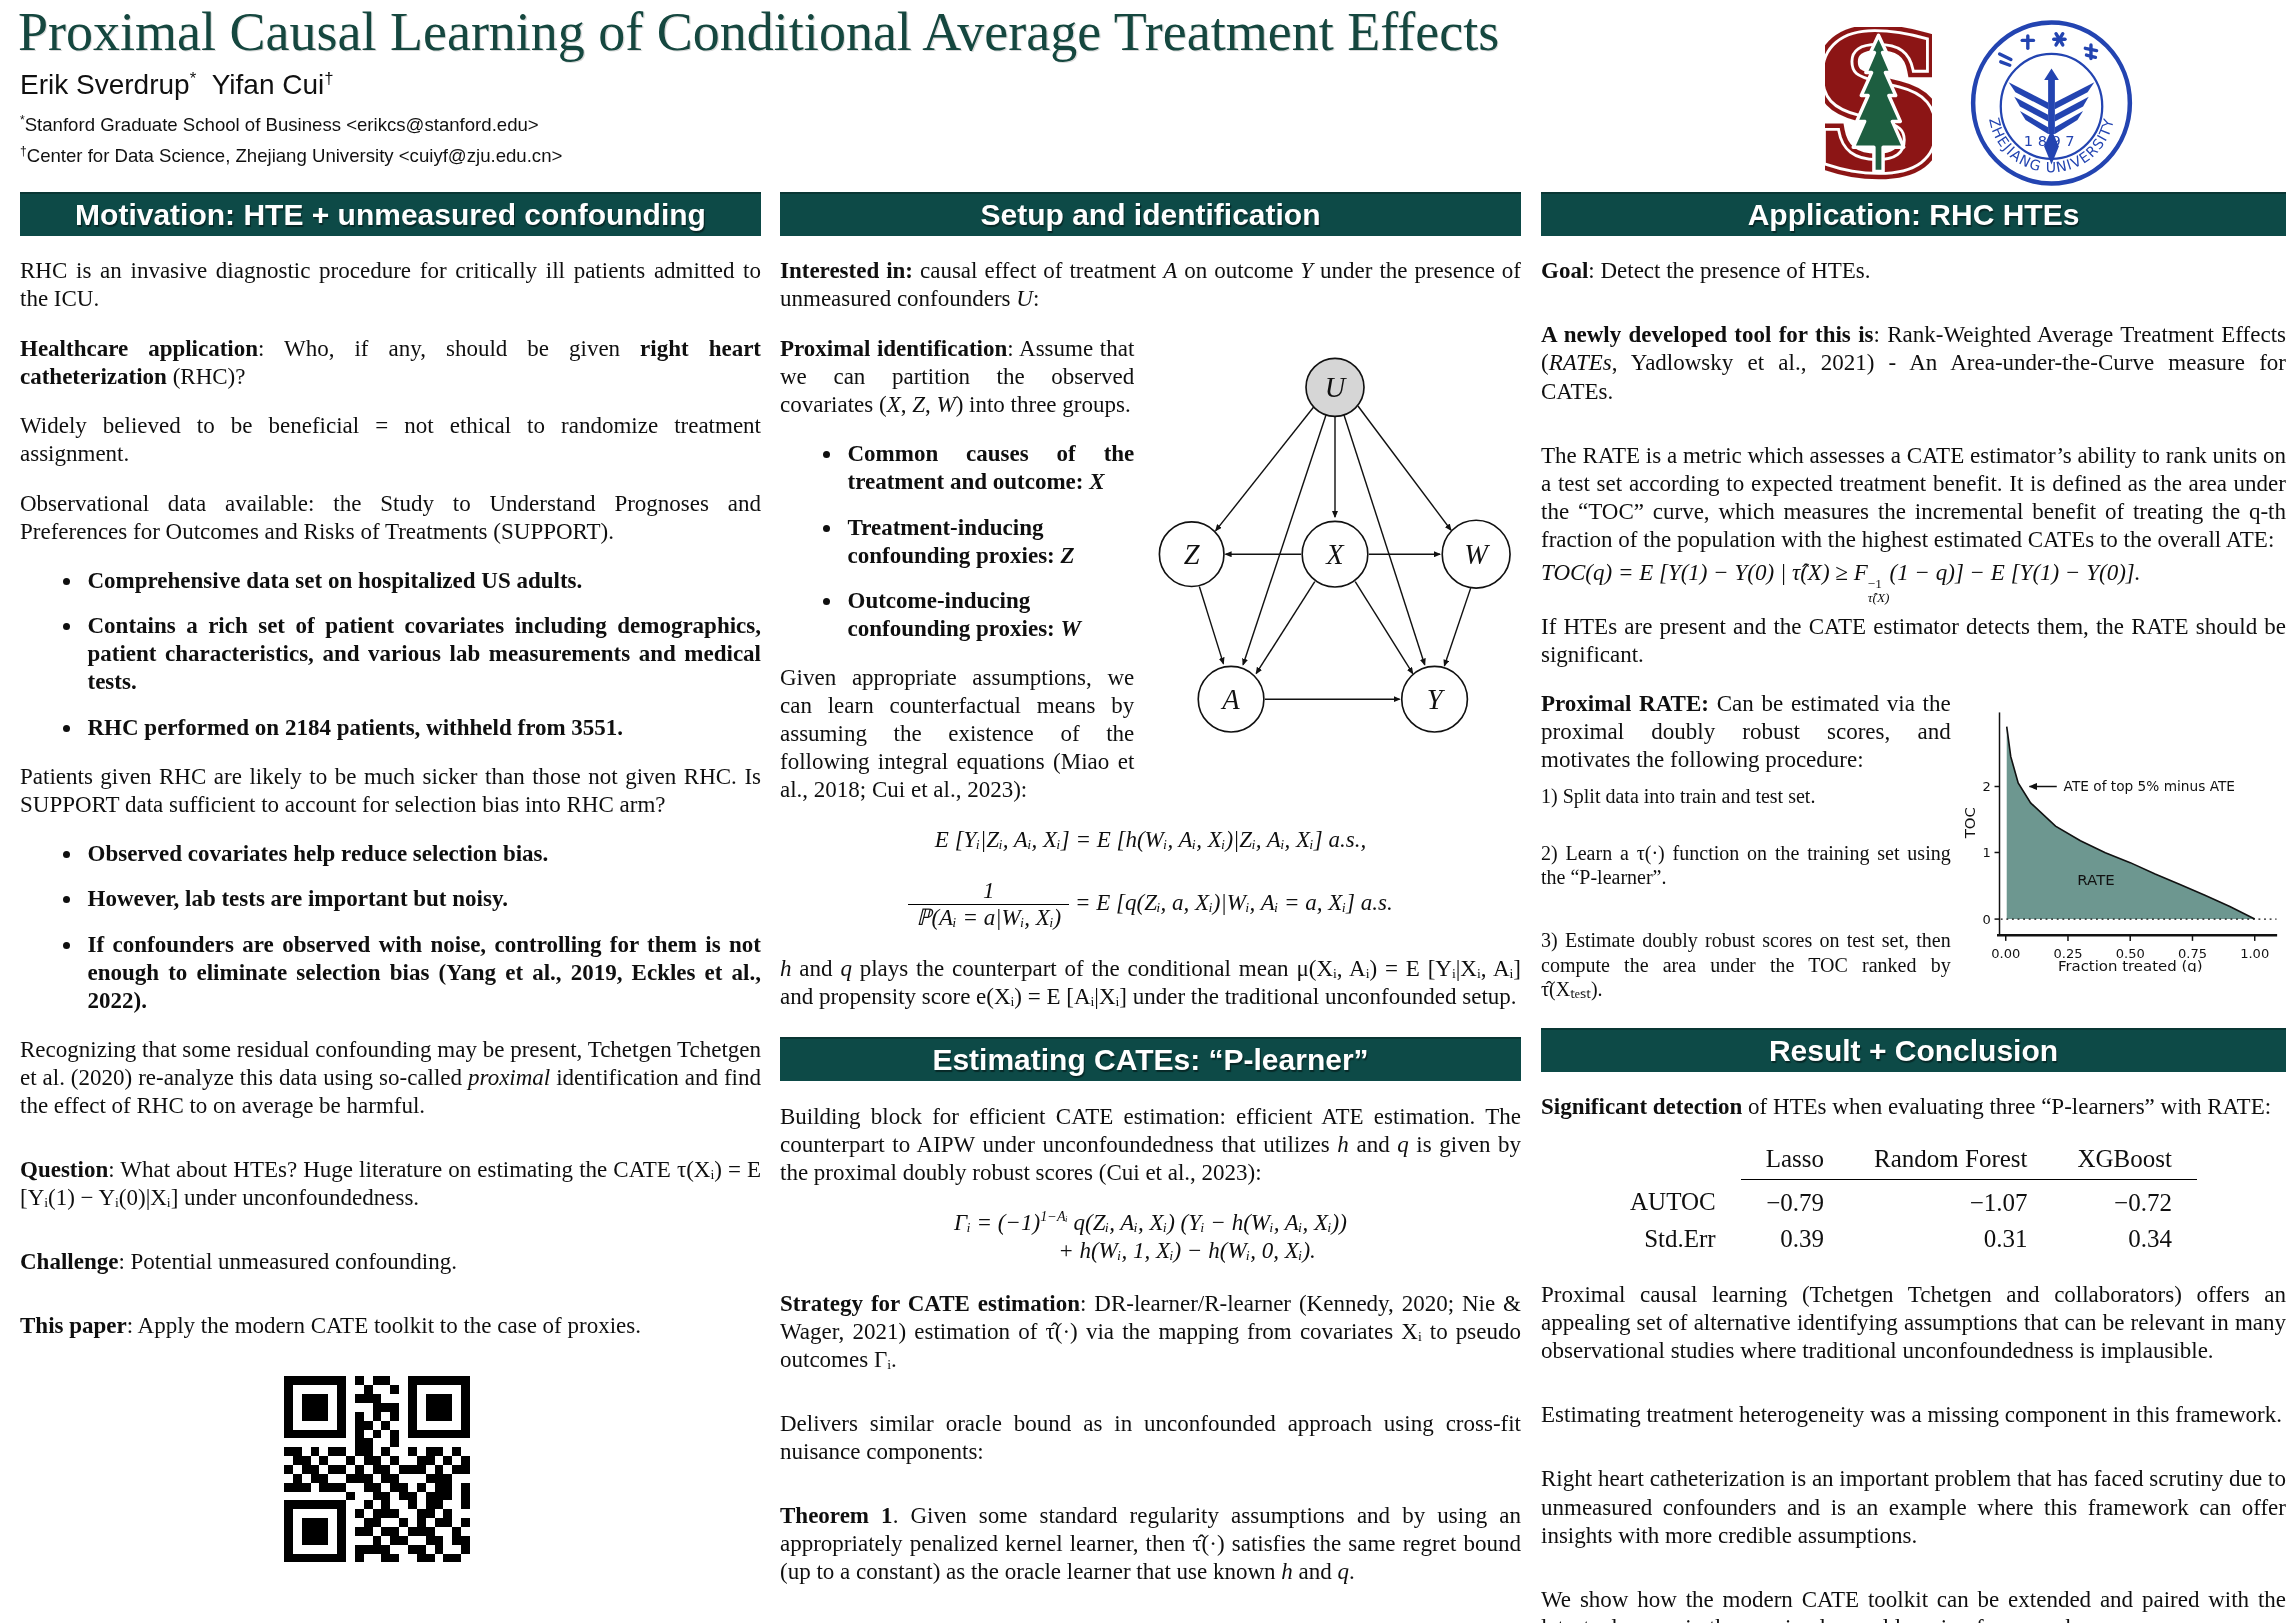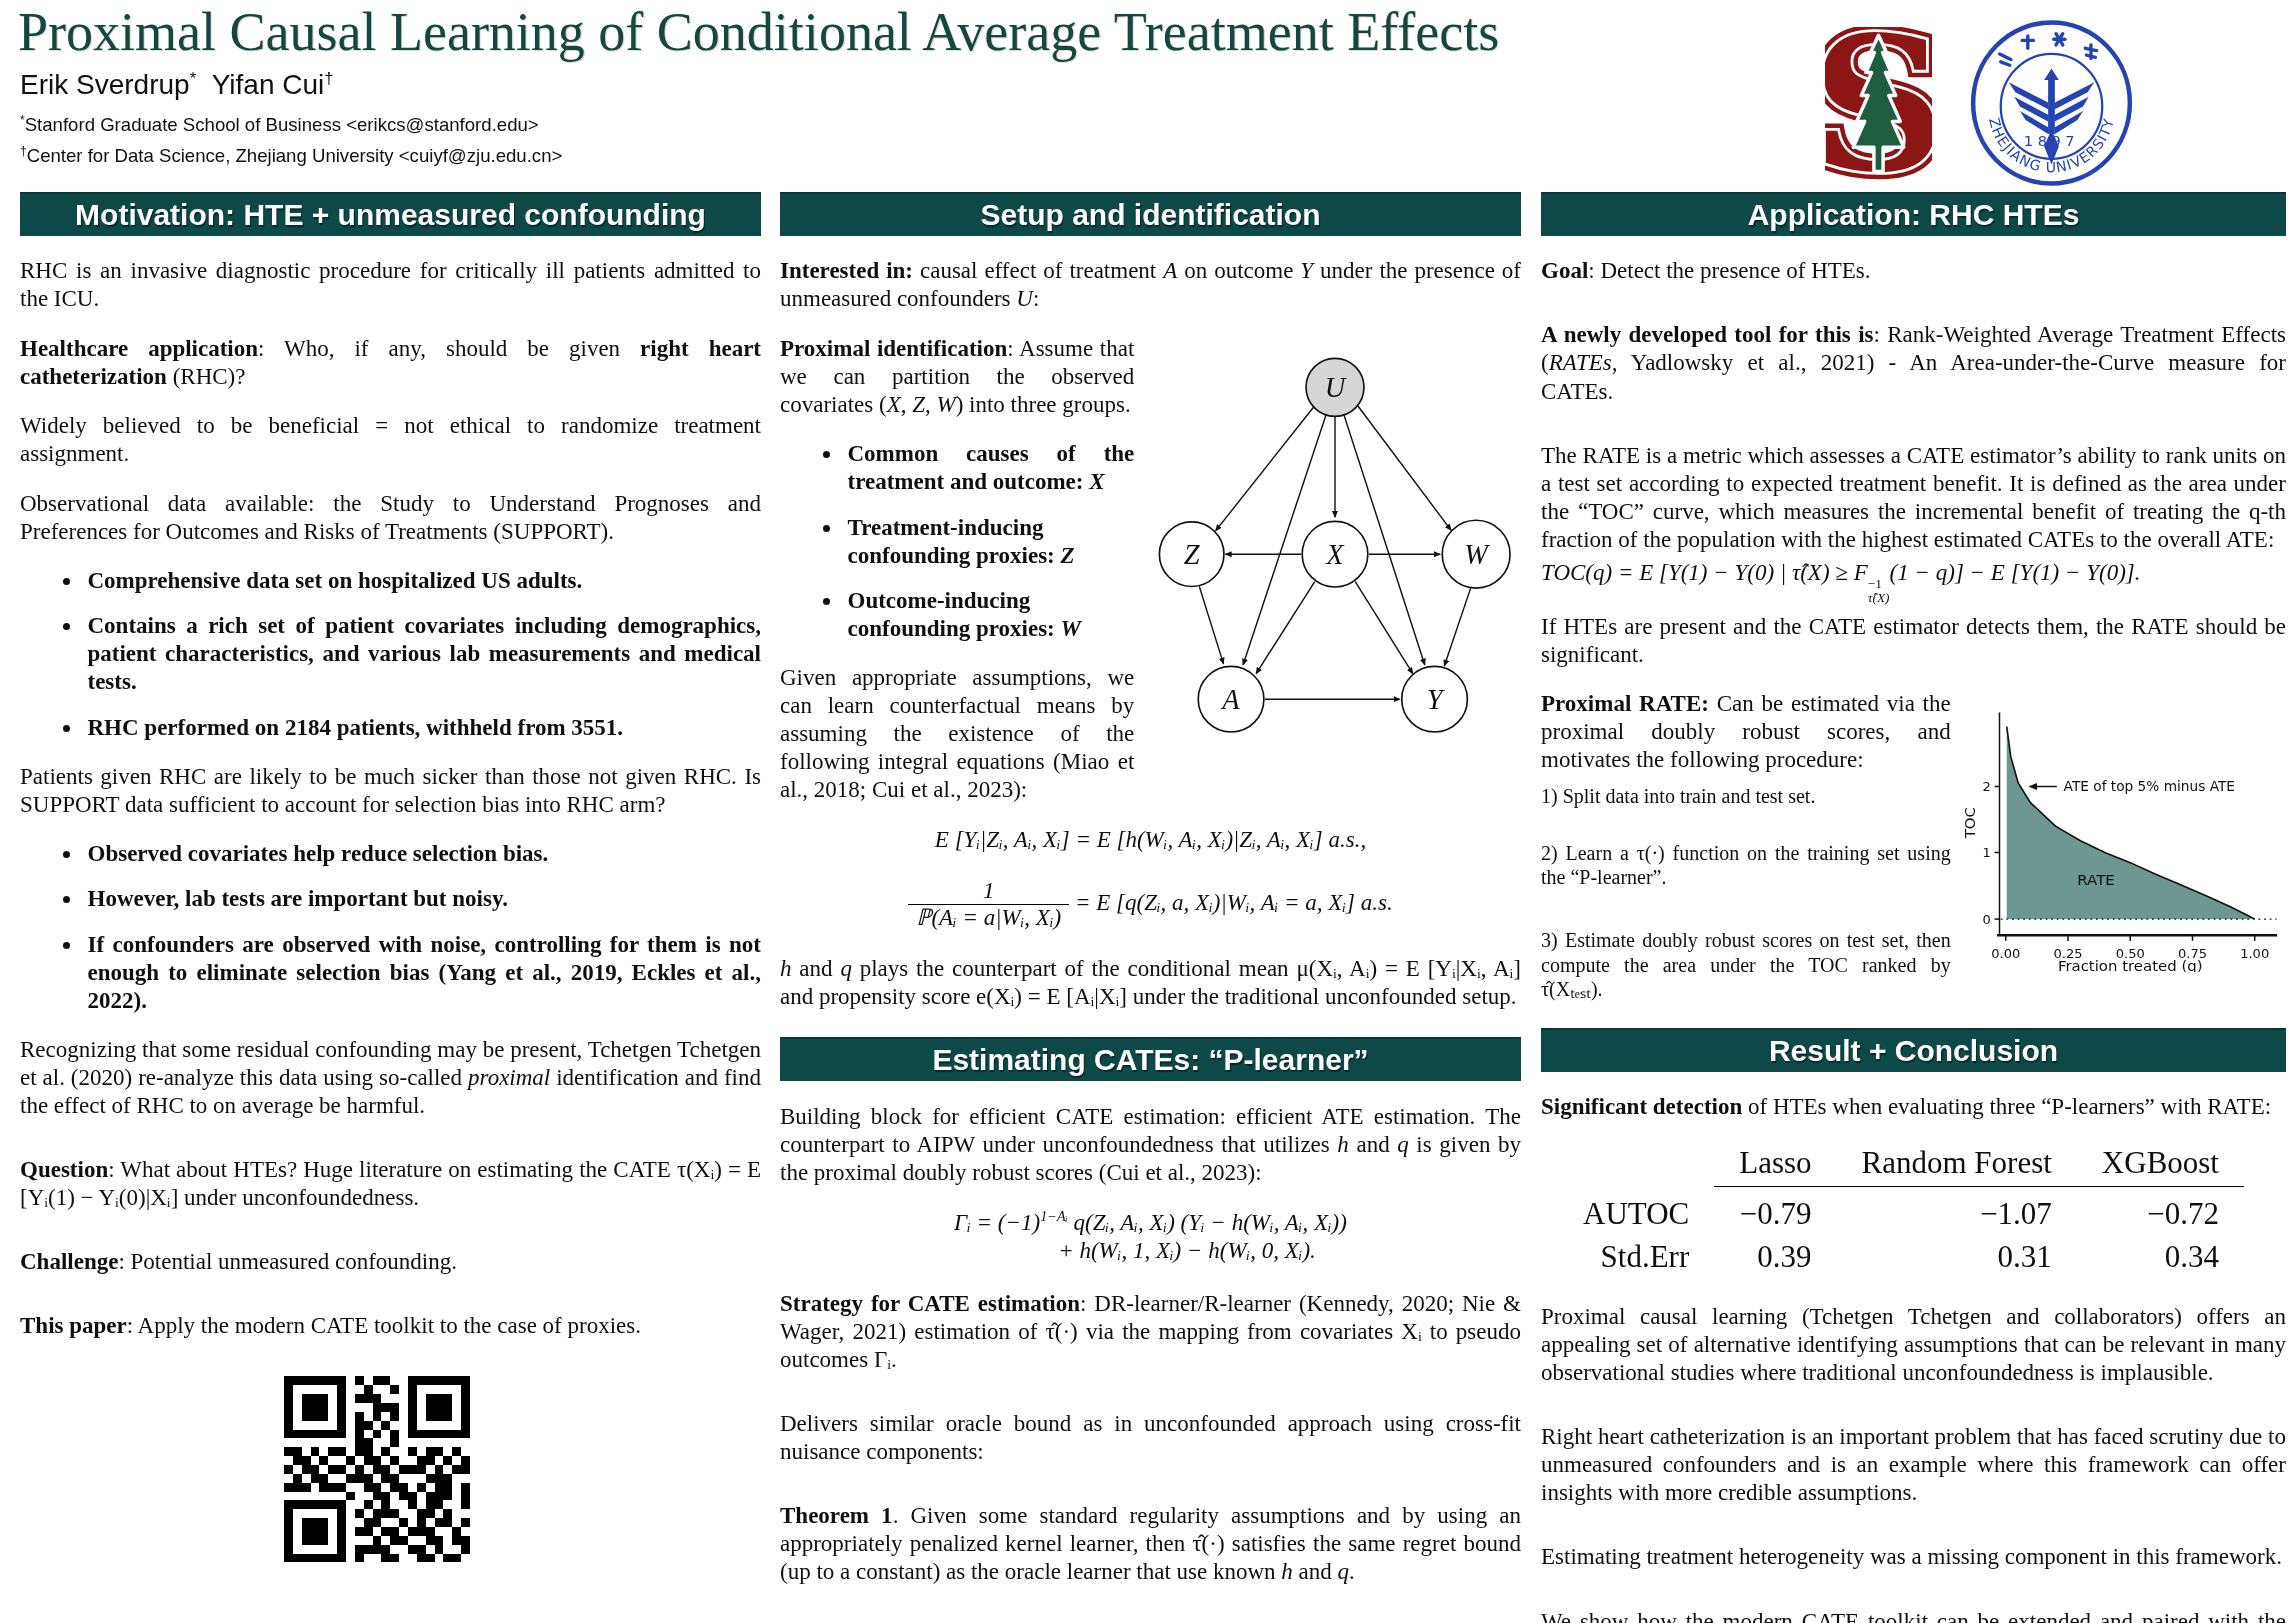--- a/index.html
+++ b/index.html
@@ -33,21 +33,21 @@
   .frac .bot{display:block;padding:1.1px 8px 0;}
   sup.m{vertical-align:super;font-size:62%;}
   .supsub{display:inline-flex;flex-direction:column;font-size:58%;line-height:1.05;vertical-align:-0.55em;text-align:left;}
   .eqline2{padding-left:73px;}
   
   .dagfig{float:right;width:372px;margin:0 0 3.4px 14.7px;}
   .plotfig{float:right;width:324px;margin:4.5px 0 3.4px 11.3px;}
   .steps{font-size:20px;}
   .steps p{margin:0 0 24px 0;}
   
-  table.res{border-collapse:collapse;margin:1.1px auto 26px auto;font-size:31px;}
+  table.res{border-collapse:collapse;margin:1.1px auto 26px auto;font-size:25px;}
   table.res th{font-weight:normal;padding:1.1px 25px 4.5px 25px;border-bottom:1.7px solid #000;text-align:center;}
   table.res td{padding:4.5px 25px 1.1px 25px;text-align:right;}
   table.res td.lab,table.res th.lab{text-align:right;border-bottom:none;padding-left:0;}
   table.res tr.first td{padding-top:8px;}
   
   .qr{width:186px;height:186px;margin:36px 0 0 264px;display:grid;
       grid-template-columns:repeat(21,1fr);grid-template-rows:repeat(21,1fr);}
   .qr div{background:#fff;} .qr div.on{background:#000;}
 </style>
 </head>
@@ -722,17 +722,17 @@
     </tr>
     <tr>
       <td class="lab">Std.Err</td>
       <td>0.39</td>
       <td>0.31</td>
       <td>0.34</td>
     </tr>
   </tbody>
     </table>
   <p>Proximal causal learning (Tchetgen Tchetgen and collaborators) offers an appealing set of alternative identifying assumptions that can be relevant in many observational studies where traditional unconfoundedness is implausible.</p>
+  <p class="gap">Estimating treatment heterogeneity was a missing component in this framework.</p>
   <p class="gap">Right heart catheterization is an important problem that has faced scrutiny due to unmeasured confounders and is an example where this framework can offer insights with more credible assumptions.</p>
-  <p class="gap">Estimating treatment heterogeneity was a missing component in this framework.</p>
   <p class="gap">We show how the modern CATE toolkit can be extended and paired with the latest advances in the proximal causal learning framework.</p>
 </div>
 
 
 </body></html>

